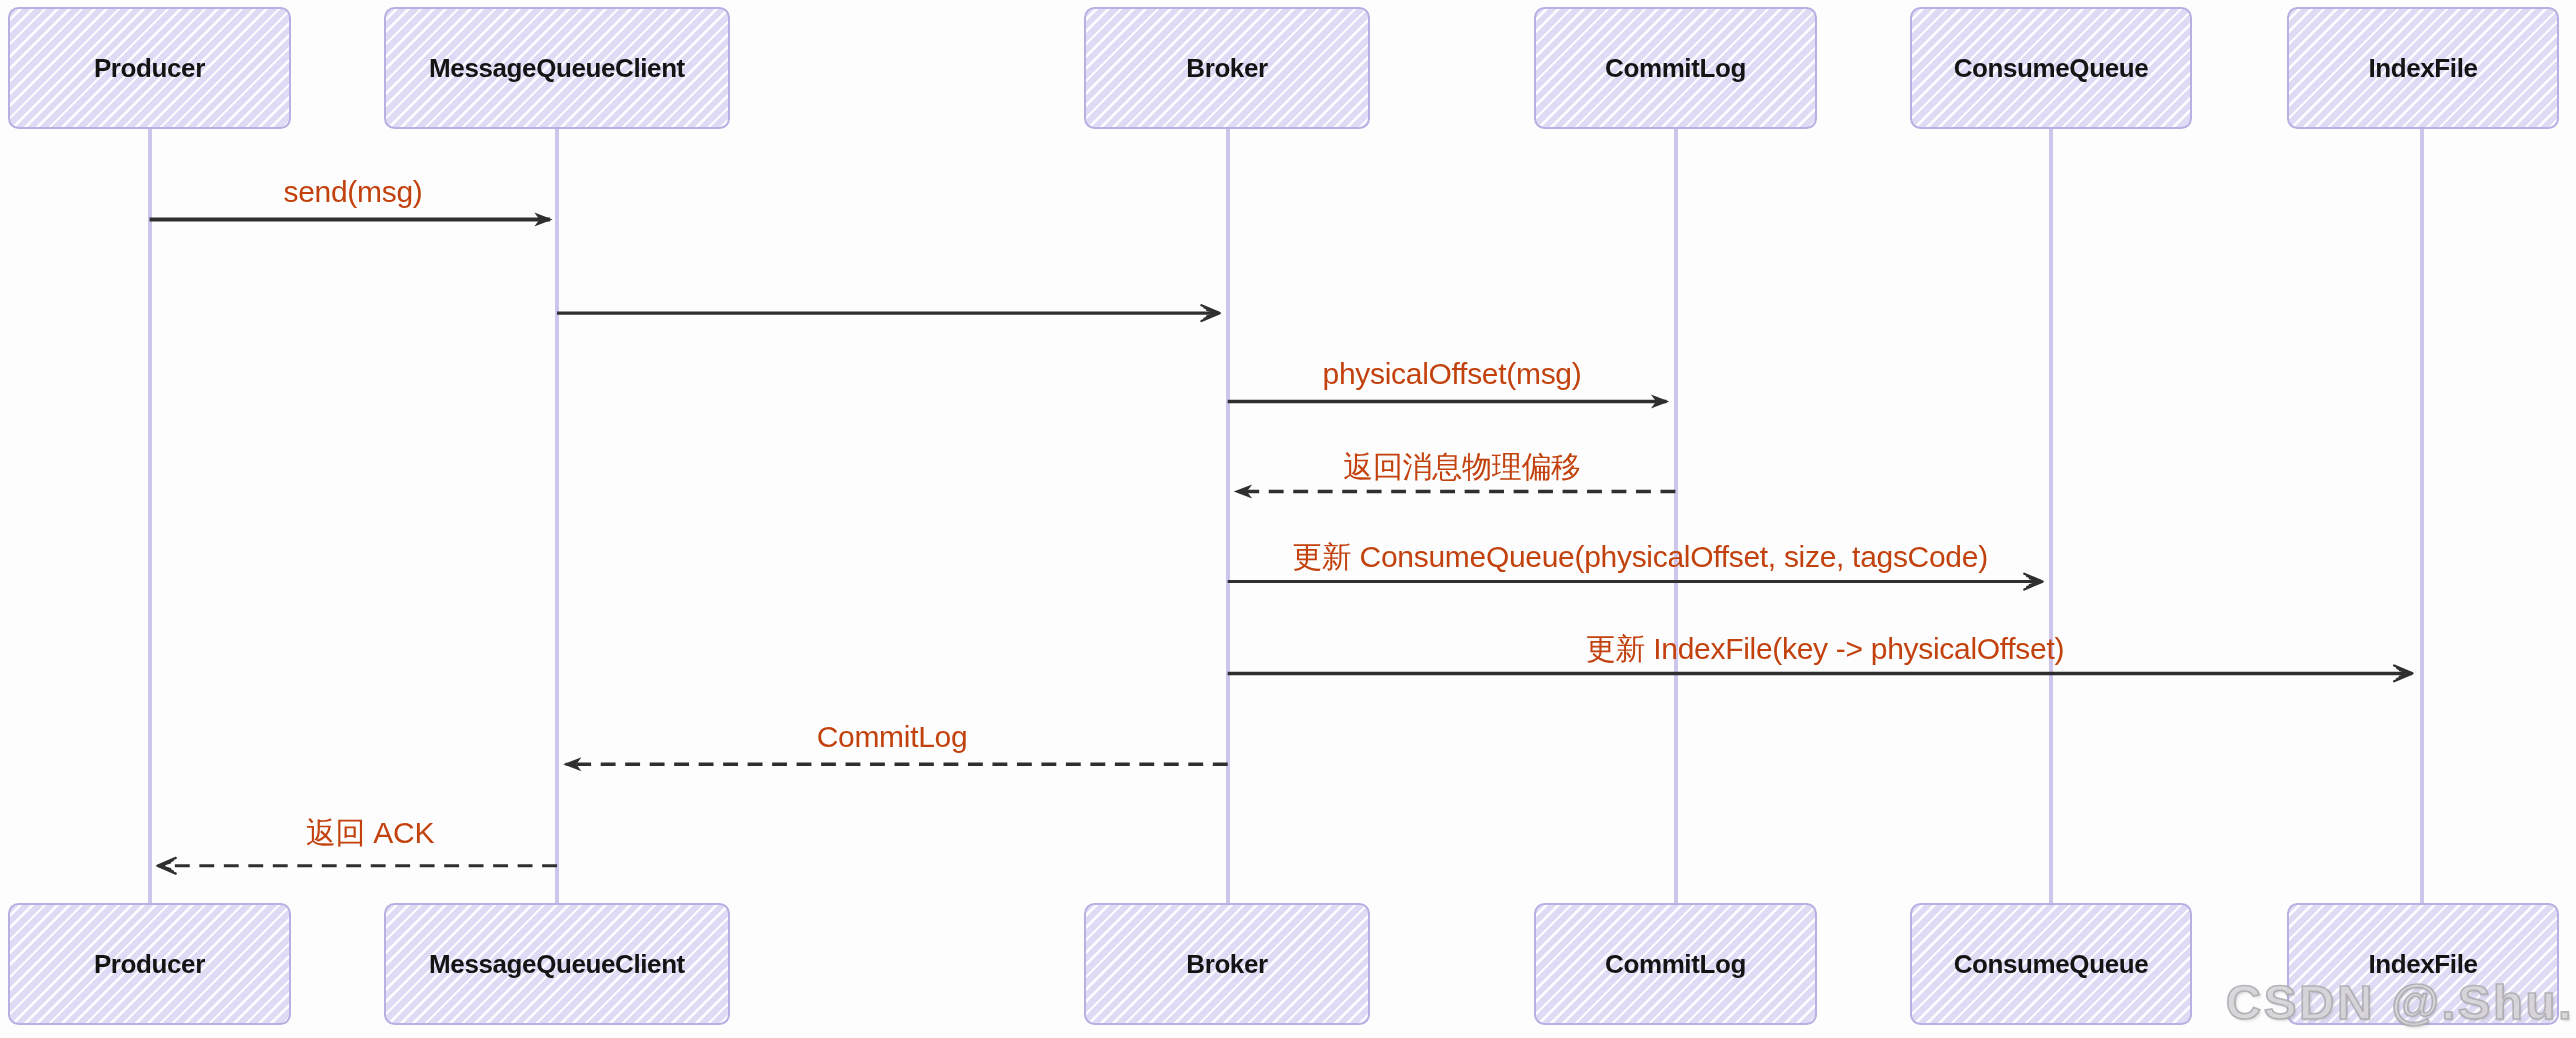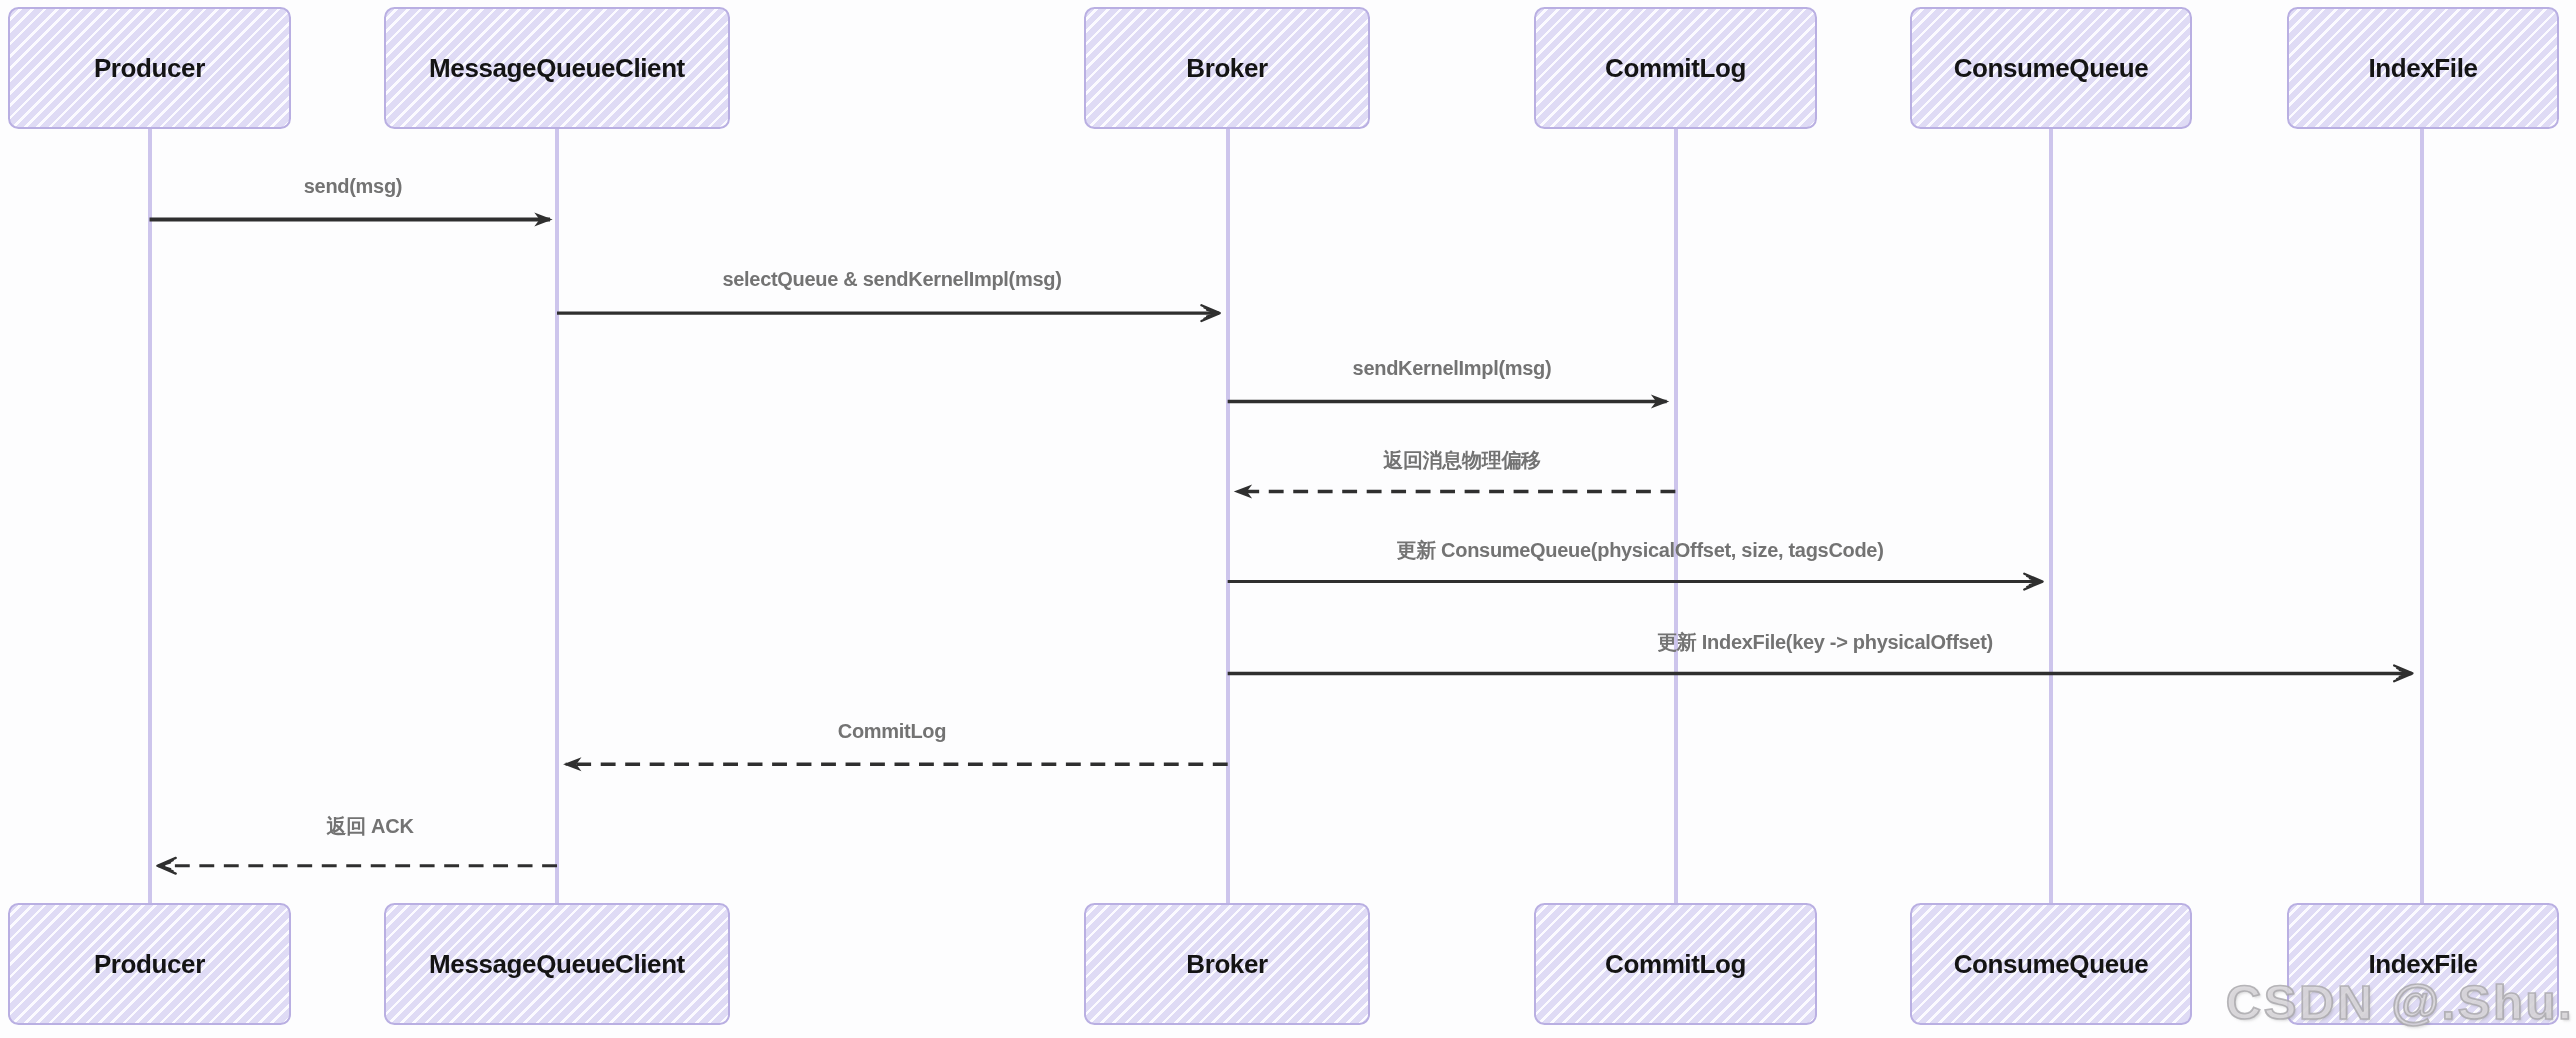--- a/index.html
+++ b/index.html
@@ -46,24 +46,24 @@
     z-index: 1;
   }
   .arrows {
     position: absolute;
     left: 0; top: 0;
     z-index: 2;
   }
   .msg-label {
     position: absolute;
     transform: translateX(-50%);
-    font-size: 20px;
-    font-weight: 700;
+    font-size: 30px;
+    font-weight: 400;
     letter-spacing: -0.3px;
-    color: #737373;
+    color: #c2410c;
     white-space: nowrap;
     z-index: 4;
   }
   .watermark {
     position: absolute;
     right: 1.7px;
     bottom: 8.7px;
     font-size: 49px;
     font-weight: 700;
     letter-spacing: 2.6px;
@@ -140,22 +140,21 @@
     <span class="plabel">CommitLog</span>
   </div>
   <div class="pbox bottom" style="left:1910px;width:282px">
     <span class="plabel">ConsumeQueue</span>
   </div>
   <div class="pbox bottom" style="left:2287px;width:272px">
     <span class="plabel">IndexFile</span>
   </div>
 
   <div class="msg-label" style="left:353px;top:175px">send(msg)</div>
-  <div class="msg-label" style="left:892px;top:268px">selectQueue &amp; sendKernelImpl(msg)</div>
-  <div class="msg-label" style="left:1452px;top:357px">sendKernelImpl(msg)</div>
+  <div class="msg-label" style="left:1452px;top:357px">physicalOffset(msg)</div>
   <div class="msg-label" style="left:1462px;top:447px">返回消息物理偏移</div>
   <div class="msg-label" style="left:1640px;top:537px">更新 ConsumeQueue(physicalOffset, size, tagsCode)</div>
   <div class="msg-label" style="left:1825px;top:629px">更新 IndexFile(key -&gt; physicalOffset)</div>
   <div class="msg-label" style="left:892px;top:720px">CommitLog</div>
   <div class="msg-label" style="left:370px;top:813px">返回 ACK</div>
 
   <div class="watermark">CSDN @.Shu.</div>
 
 </div>
 

